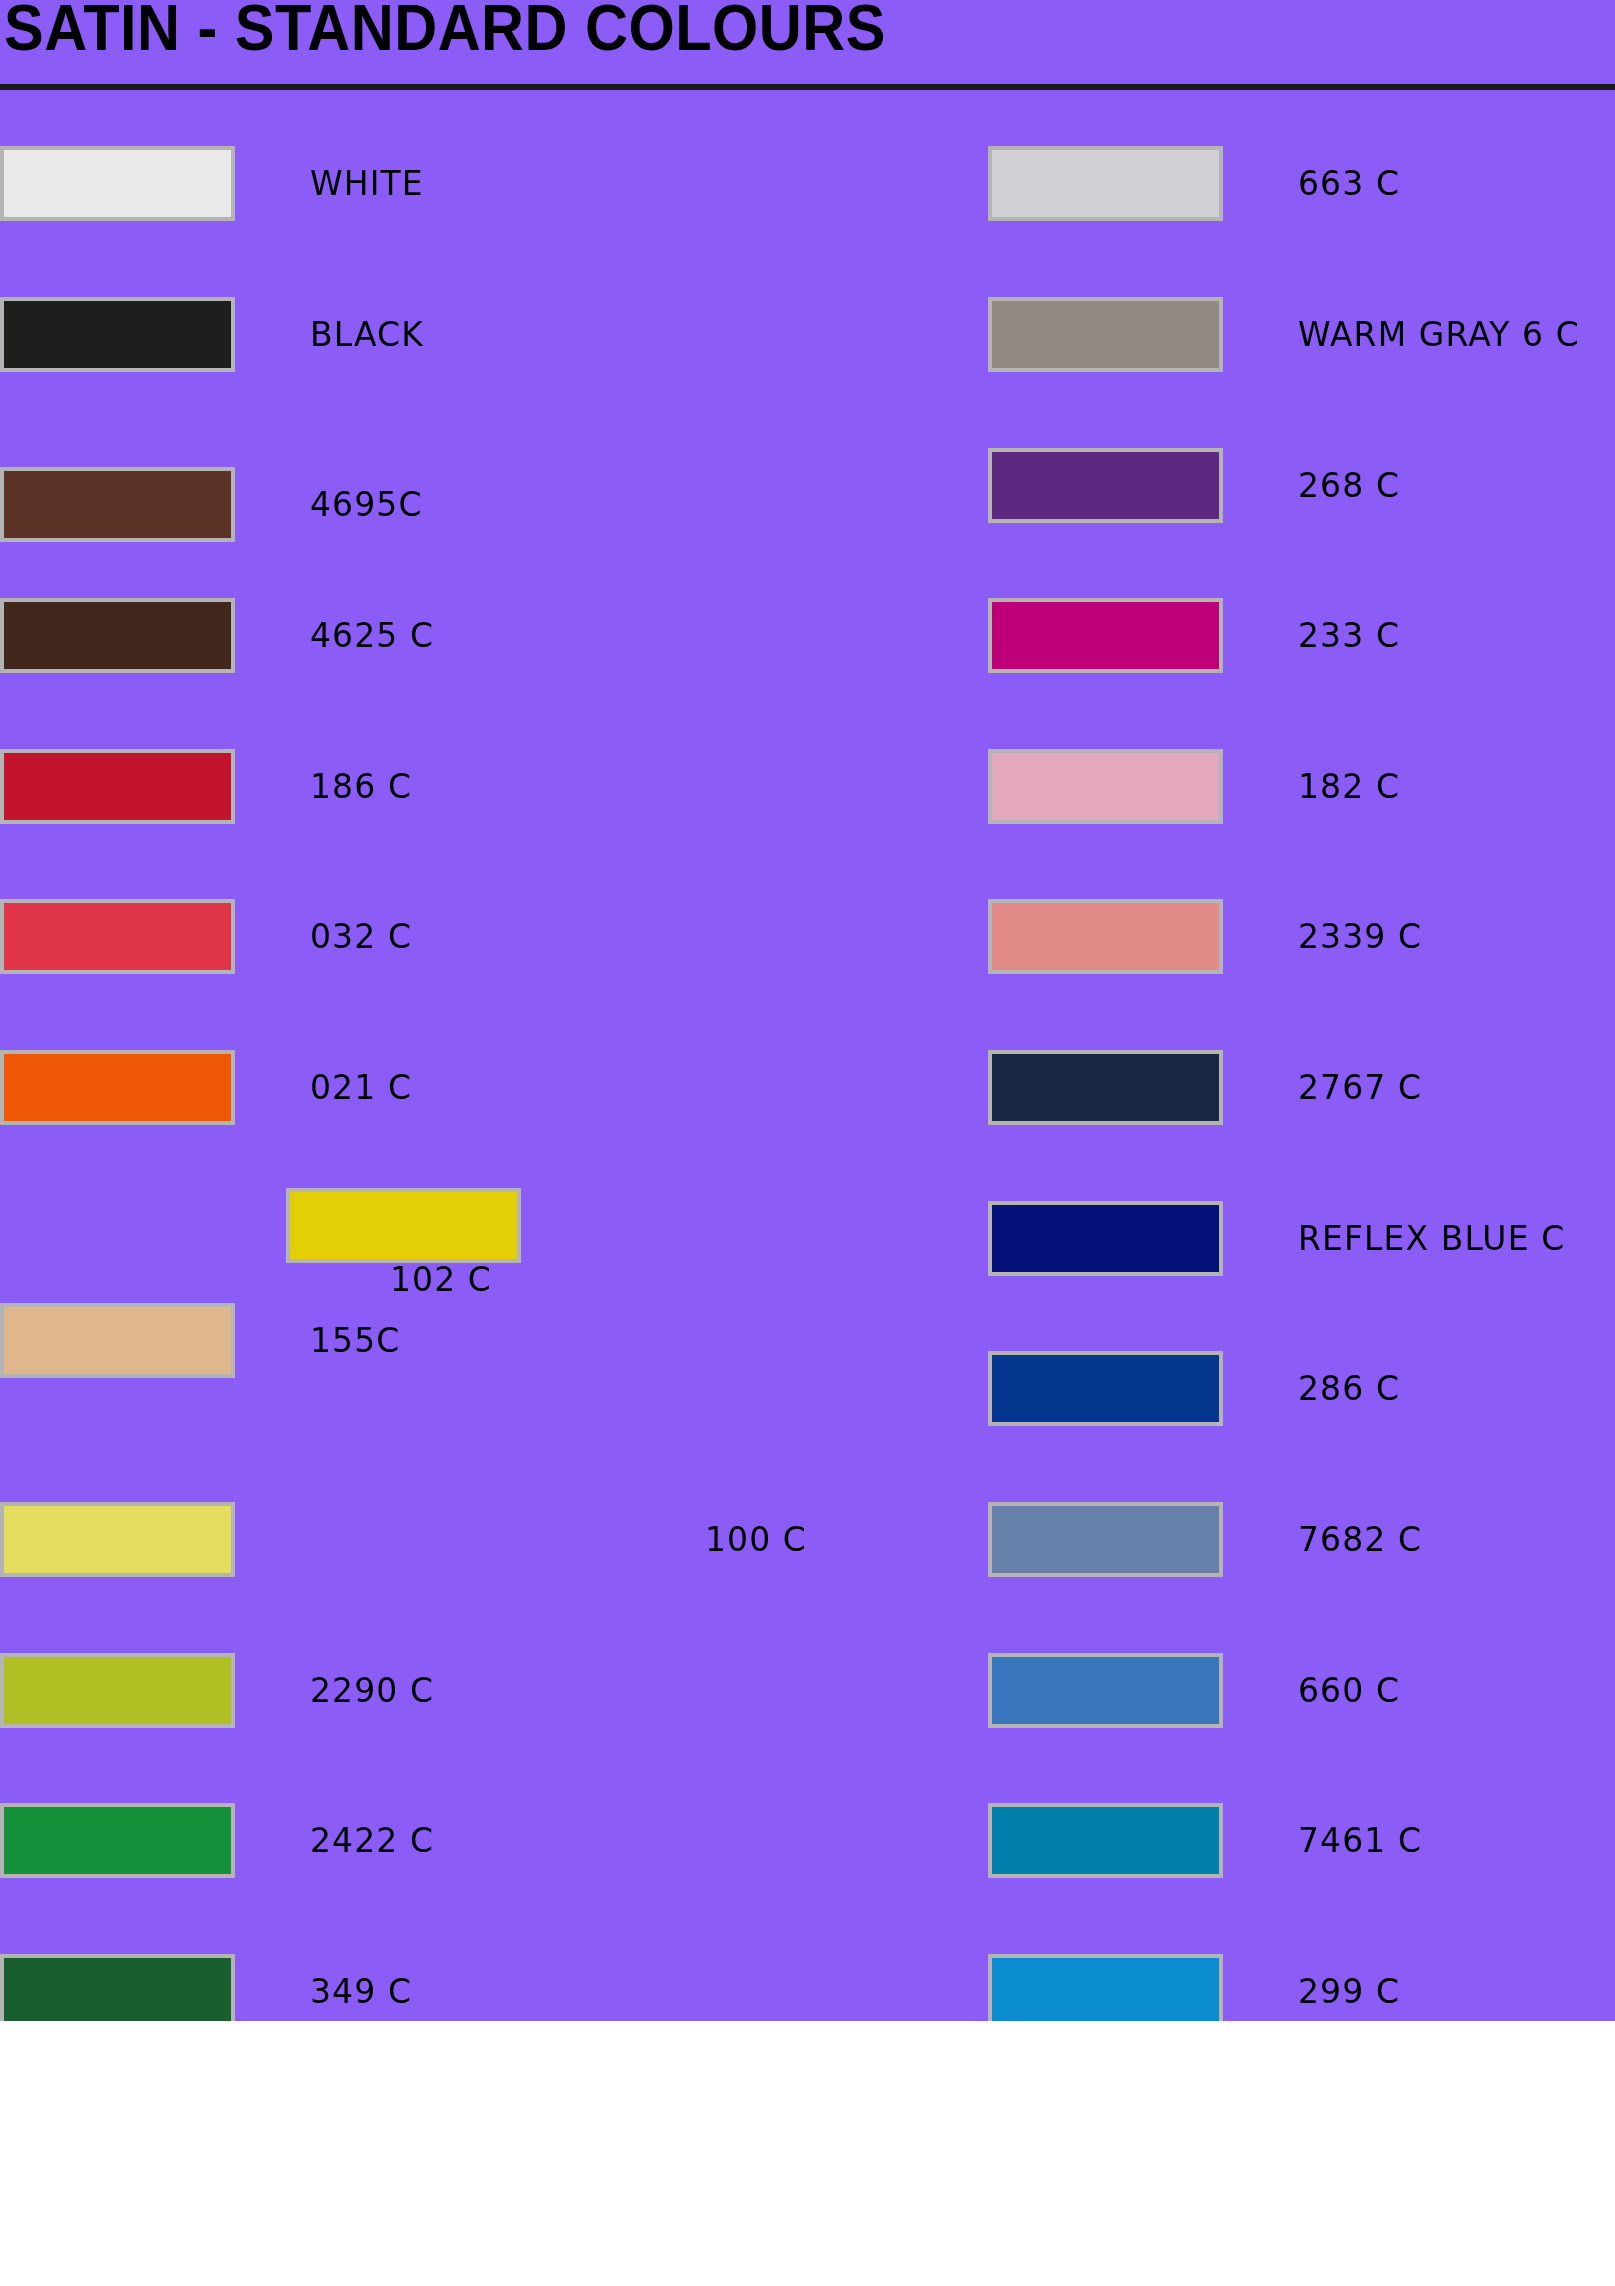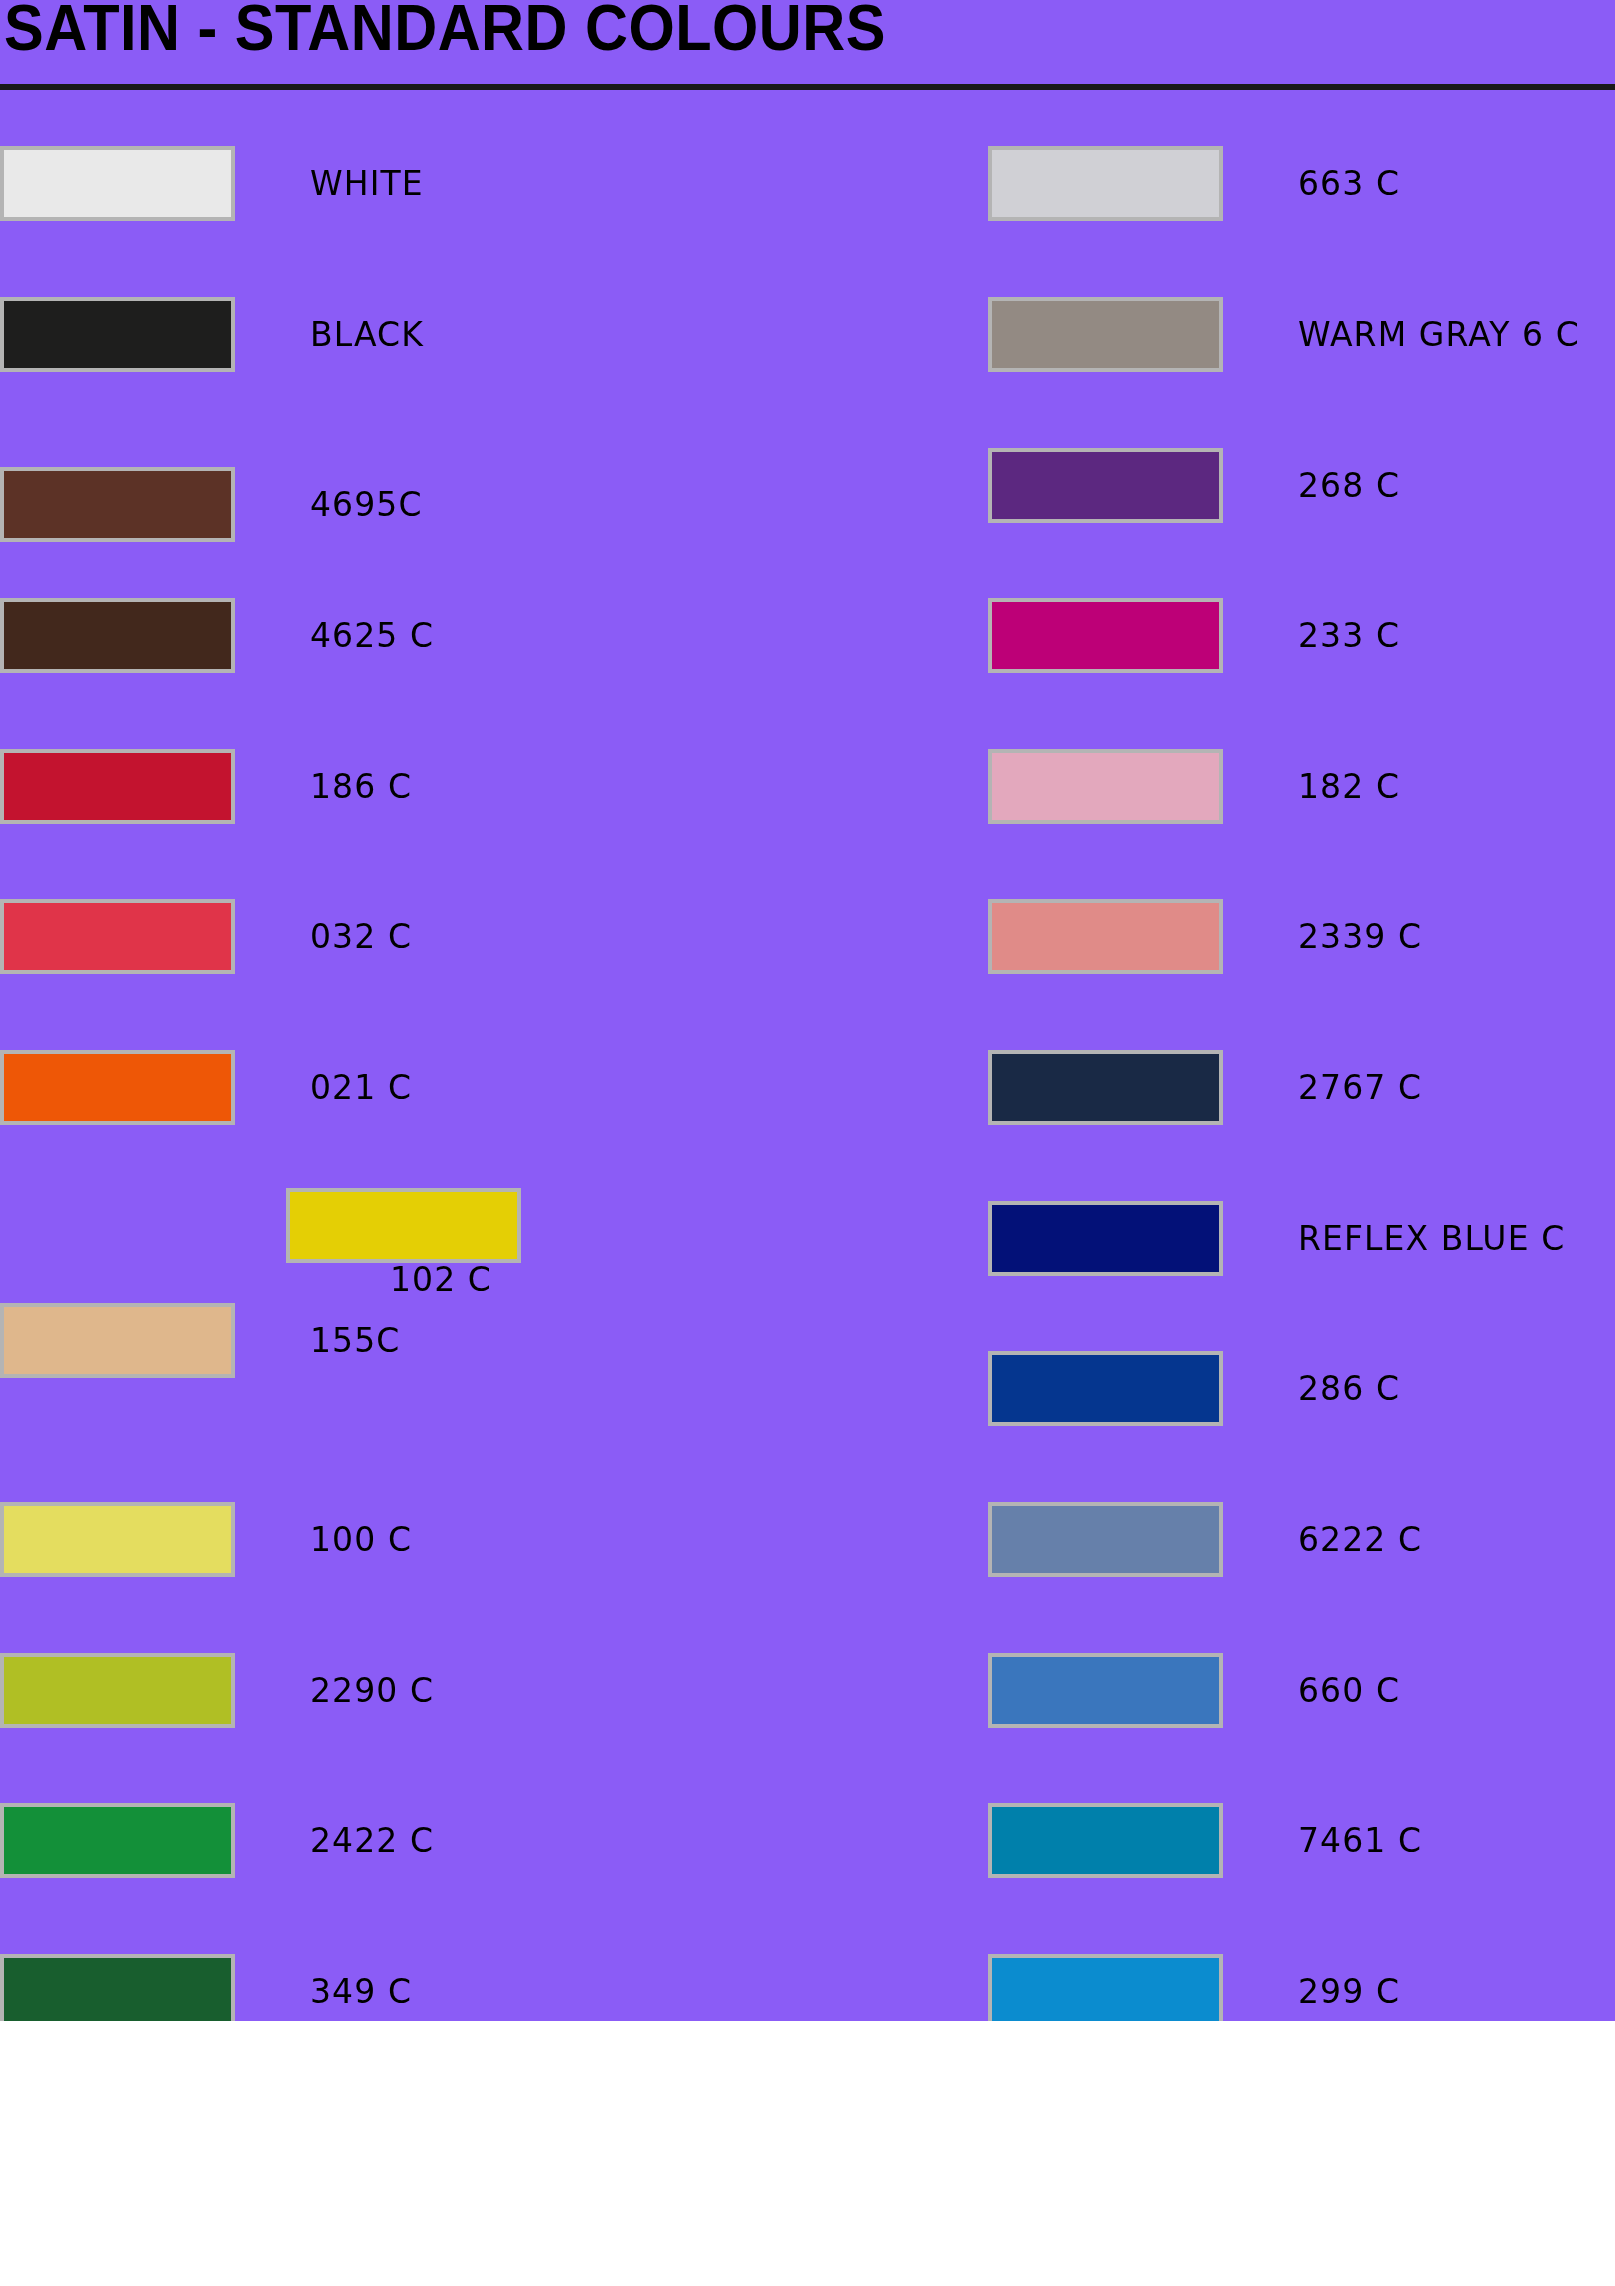--- a/index.html
+++ b/index.html
@@ -136,21 +136,21 @@
           <div class="chip-label">021 C</div>
         </div>
         <div class="swatch-row" style="top: 1072px; flex-direction: column;">
           <div class="chip" title="#e4cf05" style="background: rgb(228, 207, 5); border-color: rgb(180, 180, 180);"></div>
           <div class="chip-label">102 C</div>
         </div>
         <div class="swatch-row" style="top: 1174px;">
           <div class="chip" title="#dfb78c" style="background: rgb(223, 183, 140); border-color: rgb(180, 180, 180);"></div>
           <div class="chip-label">155C</div>
         </div>
-        <div class="swatch-row" style="top: 1373px;">
+        <div class="swatch-row" style="top: 1373px; justify-content: space-between;">
           <div class="chip" title="#e4dd5f" style="background: rgb(228, 221, 95); border-color: rgb(180, 180, 180);"></div>
           <div class="chip-label">100 C</div>
         </div>
         <div class="swatch-row" style="top: 1524px;">
           <div class="chip" title="#b0bf24" style="background: rgb(176, 191, 36); border-color: rgb(180, 180, 180);"></div>
           <div class="chip-label">2290 C</div>
         </div>
         <div class="swatch-row" style="top: 1674px;">
           <div class="chip" title="#139039" style="background: rgb(19, 144, 57); border-color: rgb(180, 180, 180);"></div>
           <div class="chip-label">2422 C</div>
@@ -196,21 +196,21 @@
         <div class="swatch-row" style="top: 1072px;">
           <div class="chip" title="#031178" style="background: rgb(3, 17, 120); border-color: rgb(180, 180, 180);"></div>
           <div class="chip-label">REFLEX BLUE C</div>
         </div>
         <div class="swatch-row" style="top: 1222px;">
           <div class="chip" title="#05368f" style="background: rgb(5, 54, 143); border-color: rgb(180, 180, 180);"></div>
           <div class="chip-label">286 C</div>
         </div>
         <div class="swatch-row" style="top: 1373px;">
           <div class="chip" title="#6680aa" style="background: rgb(102, 128, 170); border-color: rgb(180, 180, 180);"></div>
-          <div class="chip-label">6222 C</div>
+          <div class="chip-label">7682 C</div>
         </div>
         <div class="swatch-row" style="top: 1524px;">
           <div class="chip" title="#3a76bd" style="background: rgb(58, 118, 189); border-color: rgb(180, 180, 180);"></div>
           <div class="chip-label">660 C</div>
         </div>
         <div class="swatch-row" style="top: 1674px;">
           <div class="chip" title="#0080ab" style="background: rgb(0, 128, 171); border-color: rgb(180, 180, 180);"></div>
           <div class="chip-label">7461 C</div>
         </div>
         <div class="swatch-row" style="top: 1825px;">

